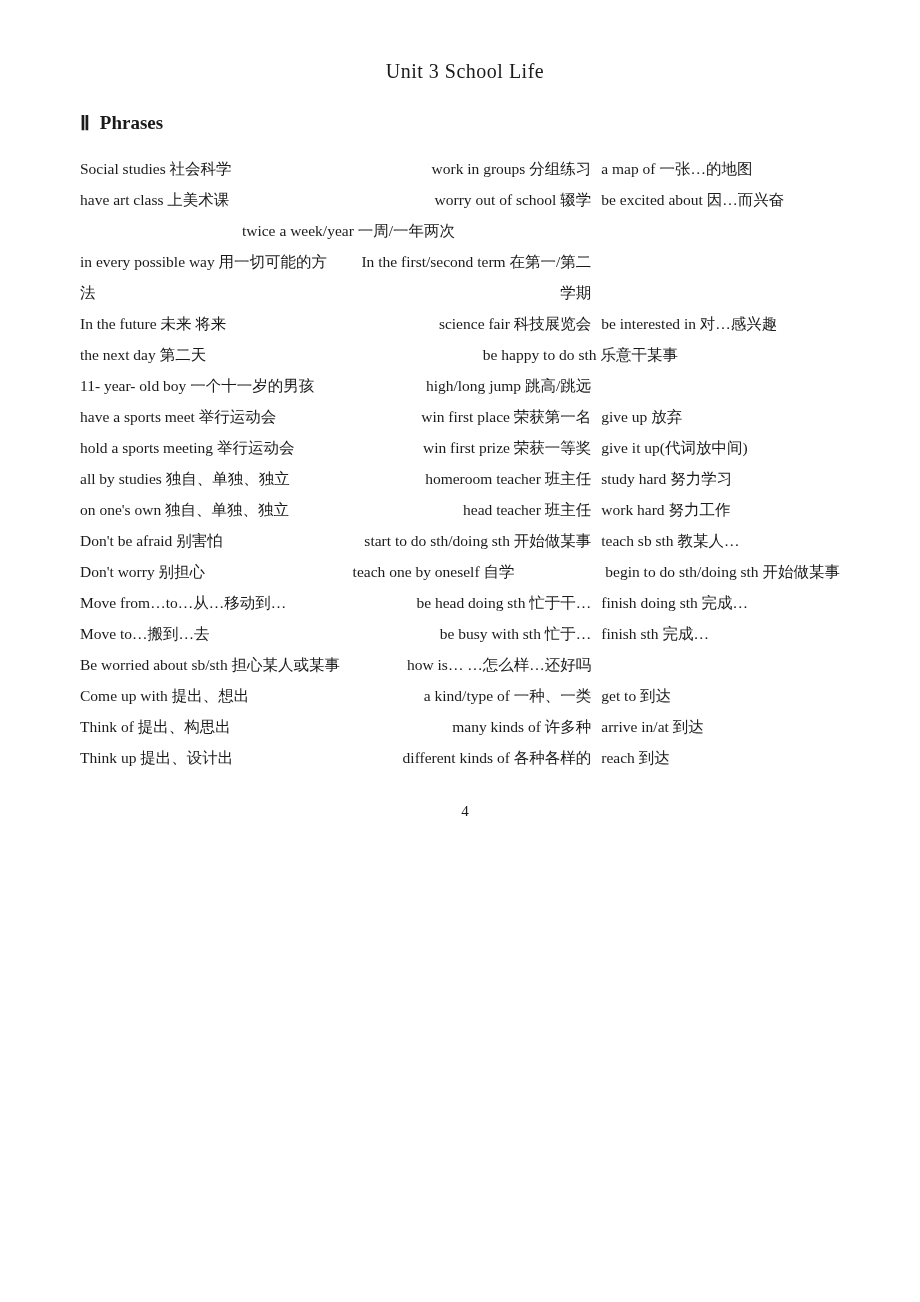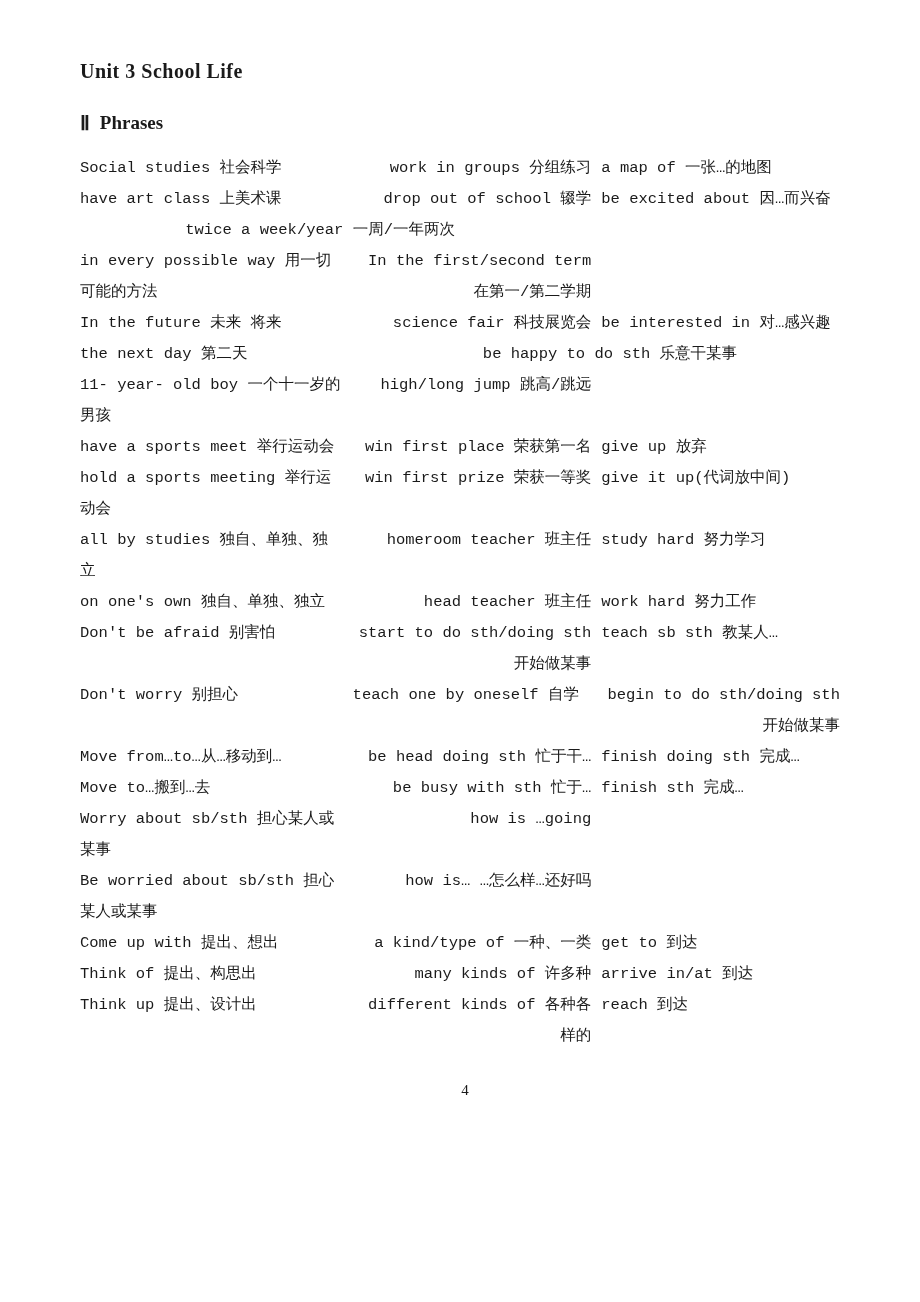--- a/index.html
+++ b/index.html
@@ -12,22 +12,22 @@
       background: #ffffff;
       font-family: "Times New Roman", Times, serif;
       font-size: 16px;
       color: #1a1a1a;
       width: 920px;
       min-height: 1302px;
       padding: 60px 70px 60px 80px;
     }
 
     .page-title {
-      text-align: left;
-      font-weight: bold;
+      text-align: center;
+      font-weight: normal;
       font-size: 20px;
       margin-bottom: 28px;
       letter-spacing: 0.5px;
     }
 
     .section-header {
       font-size: 19px;
       font-weight: bold;
       margin-bottom: 18px;
       display: flex;
@@ -36,21 +36,20 @@
     }
 
     .roman-numeral {
       font-size: 20px;
     }
 
     .phrases-grid {
       display: flex;
       flex-direction: column;
       gap: 0px;
-      font-family: Liberation Mono, monospace;
     }
 
     .col-3 {
       display: flex;
       width: 100%;
       align-items: baseline;
     }
 
     .col {
       flex: 1;
@@ -89,21 +88,21 @@
 </div>
 
 <div class="phrases-grid" id="phrases-grid">
 <div class="col-3">
       <div class="col col-1">Social studies 社会科学</div>
       <div class="col col-2">work in groups 分组练习</div>
       <div class="col col-3-item">a map of 一张…的地图</div>
     </div>
     <div class="col-3">
       <div class="col col-1">have art class 上美术课</div>
-      <div class="col col-2">drop out of school 辍学</div>
+      <div class="col col-2">worry out of school 辍学</div>
       <div class="col col-3-item">be excited about 因…而兴奋</div>
     </div>
     <div class="col-3">
       <div class="col col-2">twice a week/year 一周/一年两次</div>
       <div class="col col-3-item"></div>
     </div>
     <div class="col-3">
       <div class="col col-1">in every possible way 用一切可能的方法</div>
       <div class="col col-2">In the first/second term 在第一/第二学期</div>
       <div class="col col-3-item"></div>
@@ -156,25 +155,20 @@
       <div class="col col-1">Move from…to…从…移动到…</div>
       <div class="col col-2">be head doing sth 忙于干…</div>
       <div class="col col-3-item">finish doing sth 完成…</div>
     </div>
     <div class="col-3">
       <div class="col col-1">Move to…搬到…去</div>
       <div class="col col-2">be busy with sth 忙于…</div>
       <div class="col col-3-item">finish sth 完成…</div>
     </div>
     <div class="col-3">
-      <div class="col col-1">Worry about sb/sth 担心某人或某事</div>
-      <div class="col col-2">how is …going</div>
-      <div class="col col-3-item"></div>
-    </div>
-    <div class="col-3">
       <div class="col col-1">Be worried about sb/sth 担心某人或某事</div>
       <div class="col col-2">how is…  …怎么样…还好吗</div>
       <div class="col col-3-item"></div>
     </div>
     <div class="col-3">
       <div class="col col-1">Come up with 提出、想出</div>
       <div class="col col-2">a kind/type of 一种、一类</div>
       <div class="col col-3-item">get to 到达</div>
     </div>
     <div class="col-3">

